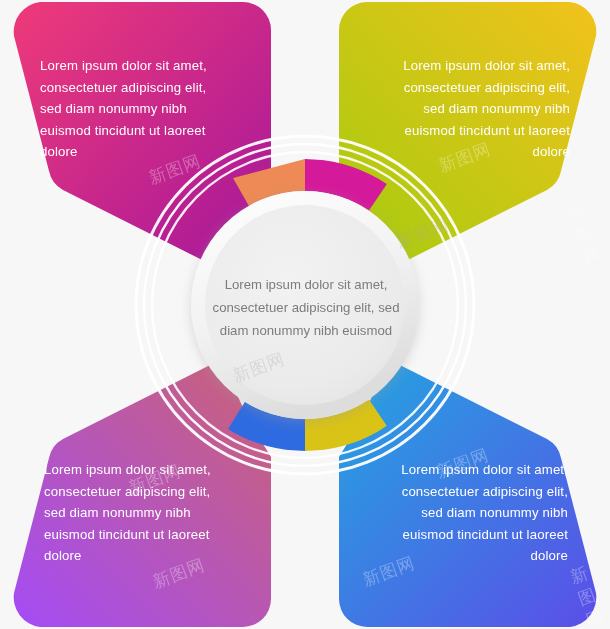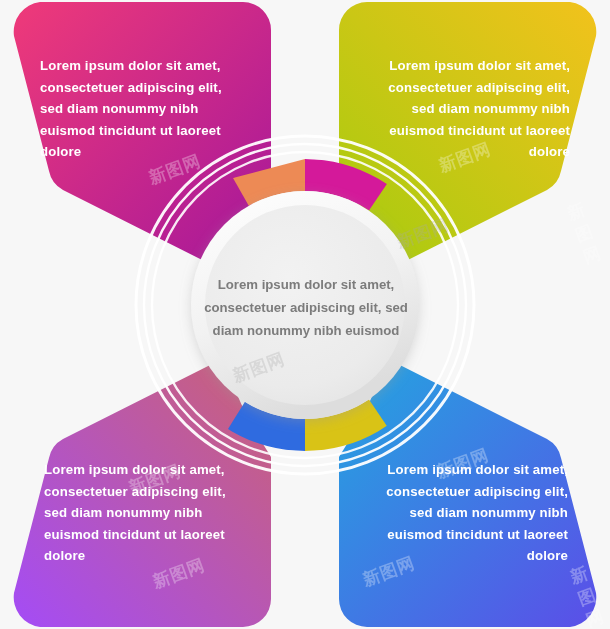--- a/index.html
+++ b/index.html
@@ -10,21 +10,20 @@
   }
   body {
     font-family: "Liberation Sans", sans-serif;
   }
   #stage {
     position: relative;
     width: 610px;
     height: 629px;
     overflow: hidden;
     background: #f7f7f7;
-    font-weight: bold;
   }
   #stage svg.layer {
     position: absolute;
     left: 0;
     top: 0;
     width: 610px;
     height: 629px;
   }
   .petal-text {
     position: absolute;

